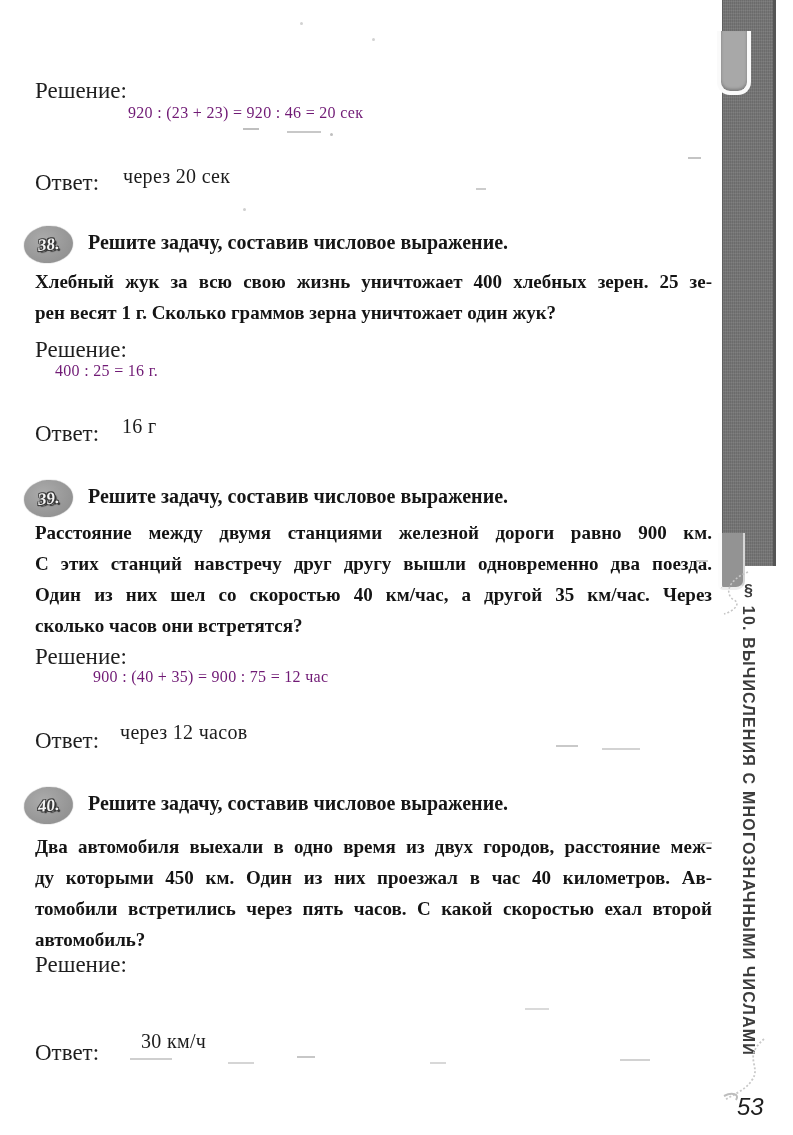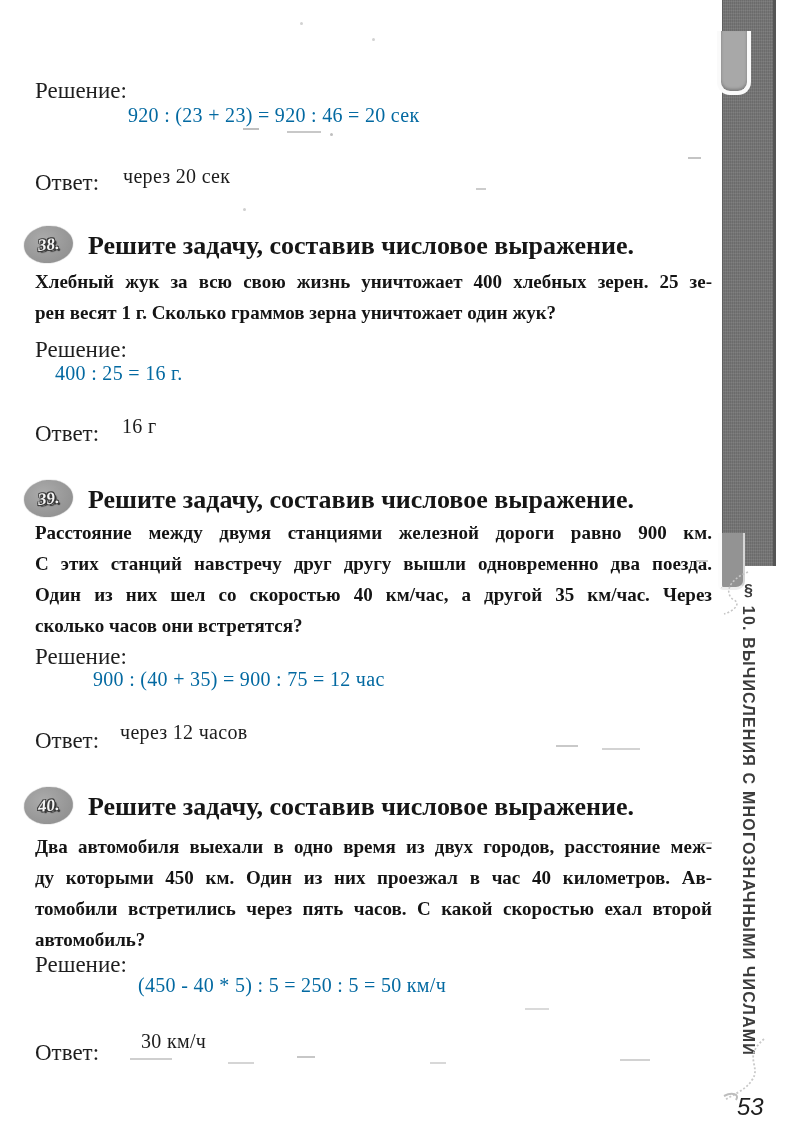--- a/index.html
+++ b/index.html
@@ -3,24 +3,24 @@
 <meta charset="utf-8">
 <style>
   html,body{margin:0;padding:0;background:#e8e8e8;}
   .page{
     position:relative;width:793px;height:1135px;background:#ffffff;
     overflow:hidden;font-family:"Liberation Serif",serif;color:#1c1c1c;
   }
   .abs{position:absolute;}
   
   .label{font-size:23px;color:#1e1e1e;}
-  .equation{font-size:20px;color:#0369a1;letter-spacing:.3px;font-family:Liberation Serif, serif;}
+  .equation{font-size:16px;color:#701a75;letter-spacing:.3px;font-family:Liberation Serif, serif;}
   .answer-row{display:flex;align-items:flex-start;}
   .answer-value{font-size:20px;margin-left:24px;transform:translateY(-5px);letter-spacing:.3px;}
-  .prompt{font-size:26px;font-weight:bold;color:#161616;}
+  .prompt{font-size:20px;font-weight:bold;color:#161616;}
   .para{width:677px;}
   .para .line{
     font-size:19px;font-weight:bold;line-height:31px;color:#141414;
     text-align:justify;text-align-last:justify;white-space:normal;
   }
   .para .line.last{text-align-last:left;}
   
   .badge{
     width:49px;height:37px;border-radius:50%;
     background:radial-gradient(ellipse at 40% 35%, #ababab 0%, #979797 60%, #8a8a8a 100%);
@@ -118,21 +118,20 @@
     <span>40.</span>
   </div>
   <div class="abs prompt" style="left:88px;top:792px">Решите задачу, составив числовое выражение.</div>
   <div class="abs para" style="left:35px;top:831px">
     <div class="line">Два автомобиля выехали в одно время из двух городов, расстояние меж-</div>
     <div class="line">ду которыми 450 км. Один из них проезжал в час 40 километров. Ав-</div>
     <div class="line">томобили встретились через пять часов. С какой скоростью ехал второй</div>
     <div class="line last">автомобиль?</div>
   </div>
   <div class="abs label" style="left:35px;top:952px">Решение:</div>
-  <div class="abs equation" style="left:138px;top:974px">(450 - 40 * 5) : 5 = 250 : 5 = 50 км/ч</div>
   <div class="abs answer-row" style="left:35px;top:1040px">
     <span class="label">Ответ:</span>
     <span class="answer-value" style="margin-left:42px;transform:translateY(-10px)">30 км/ч</span>
   </div>
 
   <div class="abs spine-bar"></div>
   <div class="abs spine-tab-top"></div>
   <div class="abs spine-tab-bottom"></div>
   <div class="abs spine-title">§ 10. ВЫЧИСЛЕНИЯ С МНОГОЗНАЧНЫМИ ЧИСЛАМИ</div>
 

